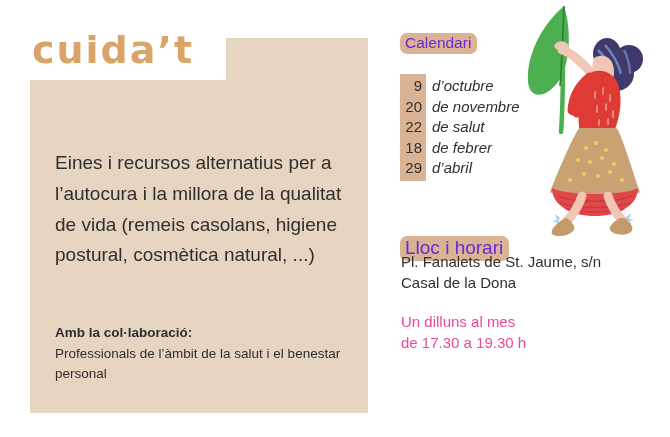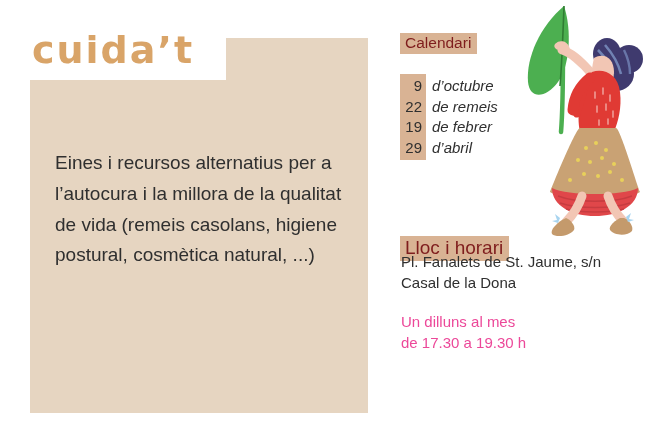--- a/index.html
+++ b/index.html
@@ -47,21 +47,22 @@
   .collab .collab-head{font-weight:700;display:block;}
   .collab .collab-body{display:block;}
 
   
   .right-col{position:absolute;left:380px;top:0;width:290px;height:437px;}
 
   .hl{
     background:#d9b394;
     padding:1px 6px 2px 5px;
     display:inline-block;
-    color:#7f1d1d;
+    color:#6d28d9;
+    border-radius:7px;
   }
 
   .cal-head{
     position:absolute;left:20px;top:33px;
     font-size:15.5px;
   }
   .cal-list{
     position:absolute;left:20px;top:74px;
     font-size:15px;line-height:1.5;
     color:#2f2f2f;
@@ -101,39 +102,47 @@
 
   <div class="left-col">
 
     <div class="beige-top-block"></div>
     <div class="beige-panel"></div>
 
     <div class="title">cuida’t</div>
 
     <div class="body-text">Eines i recursos alternatius per a l’autocura i la millora de la qualitat de vida (remeis casolans, higiene postural, cosmètica natural, ...)</div>
 
+    <div class="collab">
+      <span class="collab-head">Amb la col·laboració:</span>
+      <span class="collab-body">Professionals de l’àmbit de la salut i el benestar personal</span>
+    </div>
   </div>
 
   <div class="right-col">
 
     <div class="cal-head">
       <span class="hl">Calendari</span>
     </div>
 
     <div class="cal-list" id="calendar-list">
         <div class="cal-row">
           <span class="cal-num">9</span>
           <span class="cal-label">d’octubre</span>
         </div>
         <div class="cal-row">
+          <span class="cal-num">20</span>
+          <span class="cal-label">de novembre</span>
+        </div>
+        <div class="cal-row">
           <span class="cal-num">22</span>
-          <span class="cal-label">de remeis</span>
-        </div>
-        <div class="cal-row">
-          <span class="cal-num">19</span>
+          <span class="cal-label">de salut</span>
+        </div>
+        <div class="cal-row">
+          <span class="cal-num">18</span>
           <span class="cal-label">de febrer</span>
         </div>
         <div class="cal-row">
           <span class="cal-num">29</span>
           <span class="cal-label">d’abril</span>
         </div>
       </div>
 
     <div class="loc-head">
       <span class="hl">Lloc i horari</span>

